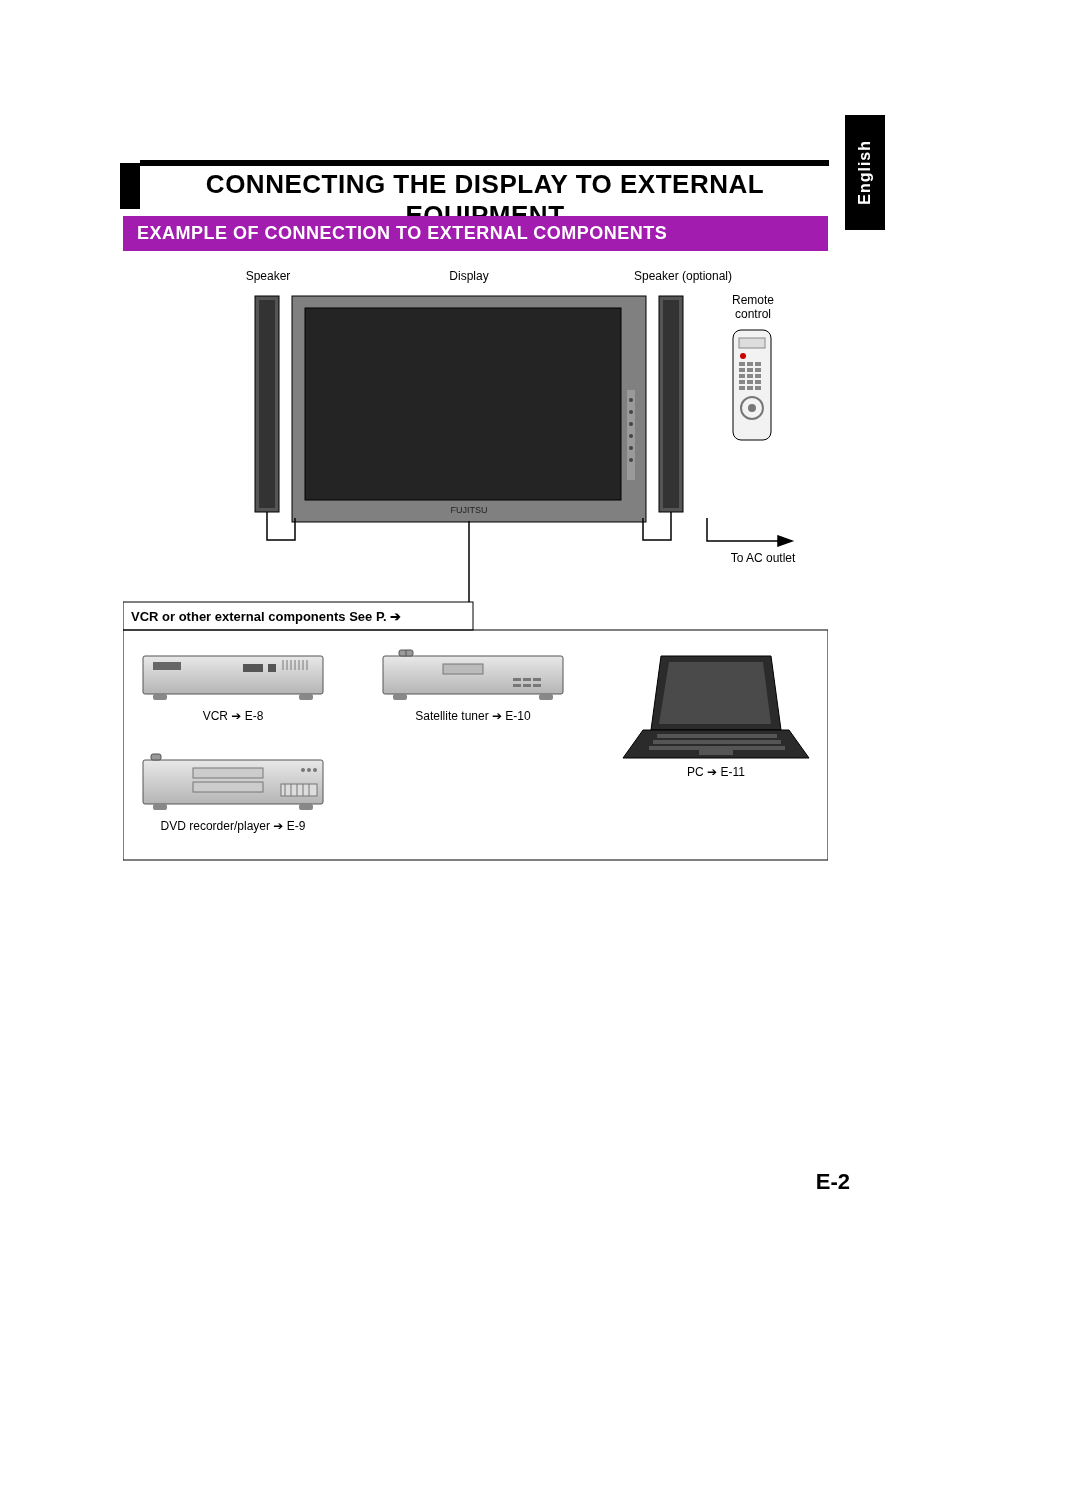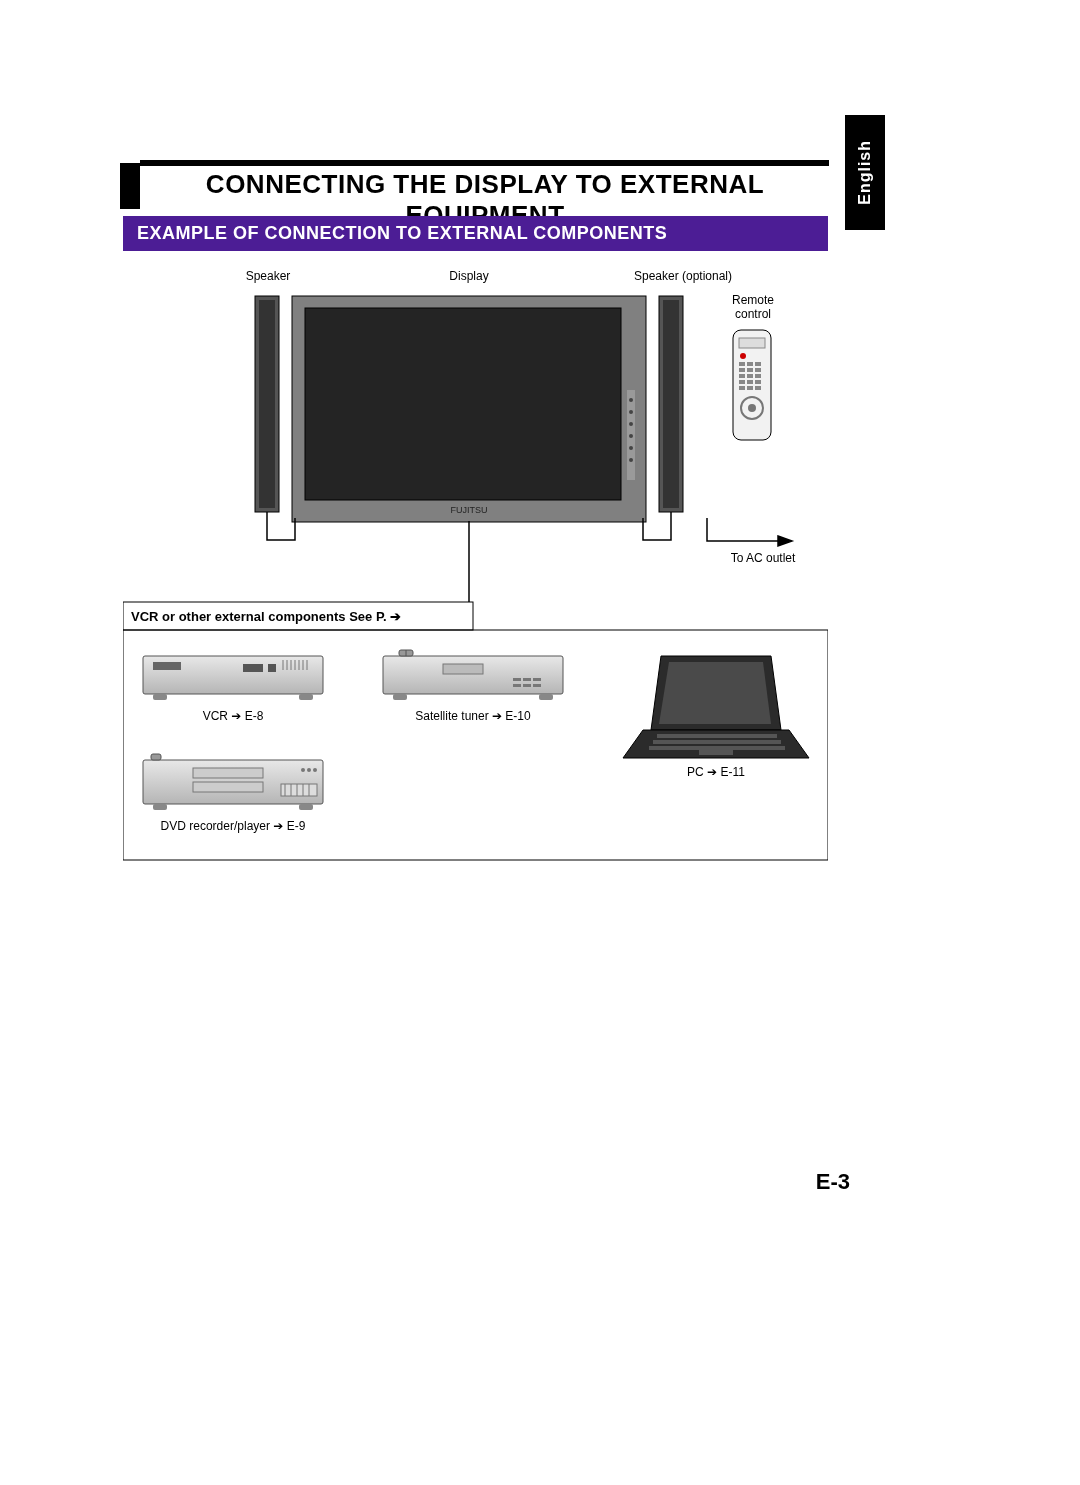--- a/index.html
+++ b/index.html
@@ -67,21 +67,21 @@
     width: 689px;
     height: 6px;
     background: #000;
   }
   
   .section-bar {
     position: absolute;
     top: 216px;
     left: 123px;
     width: 705px;
-    background: #4c1d95;
+    background: #a21caf;
     color: #fff;
     font-weight: bold;
     font-size: 18px;
     padding: 7px 14px;
     box-sizing: border-box;
     letter-spacing: 0.5px;
   }
   
   .diagram {
     position: absolute;
@@ -270,15 +270,15 @@
 
       <defs>
         <linearGradient id="gVCR" x1="0" y1="0" x2="0" y2="1">
           <stop offset="0" stop-color="#e8e8e8"></stop>
           <stop offset="1" stop-color="#b5b5b5"></stop>
         </linearGradient>
       </defs>
     </svg>
   </div>
 
-  <div class="page-num">E-3</div>
+  <div class="page-num">E-2</div>
 
 </div>
 
 </body></html>

